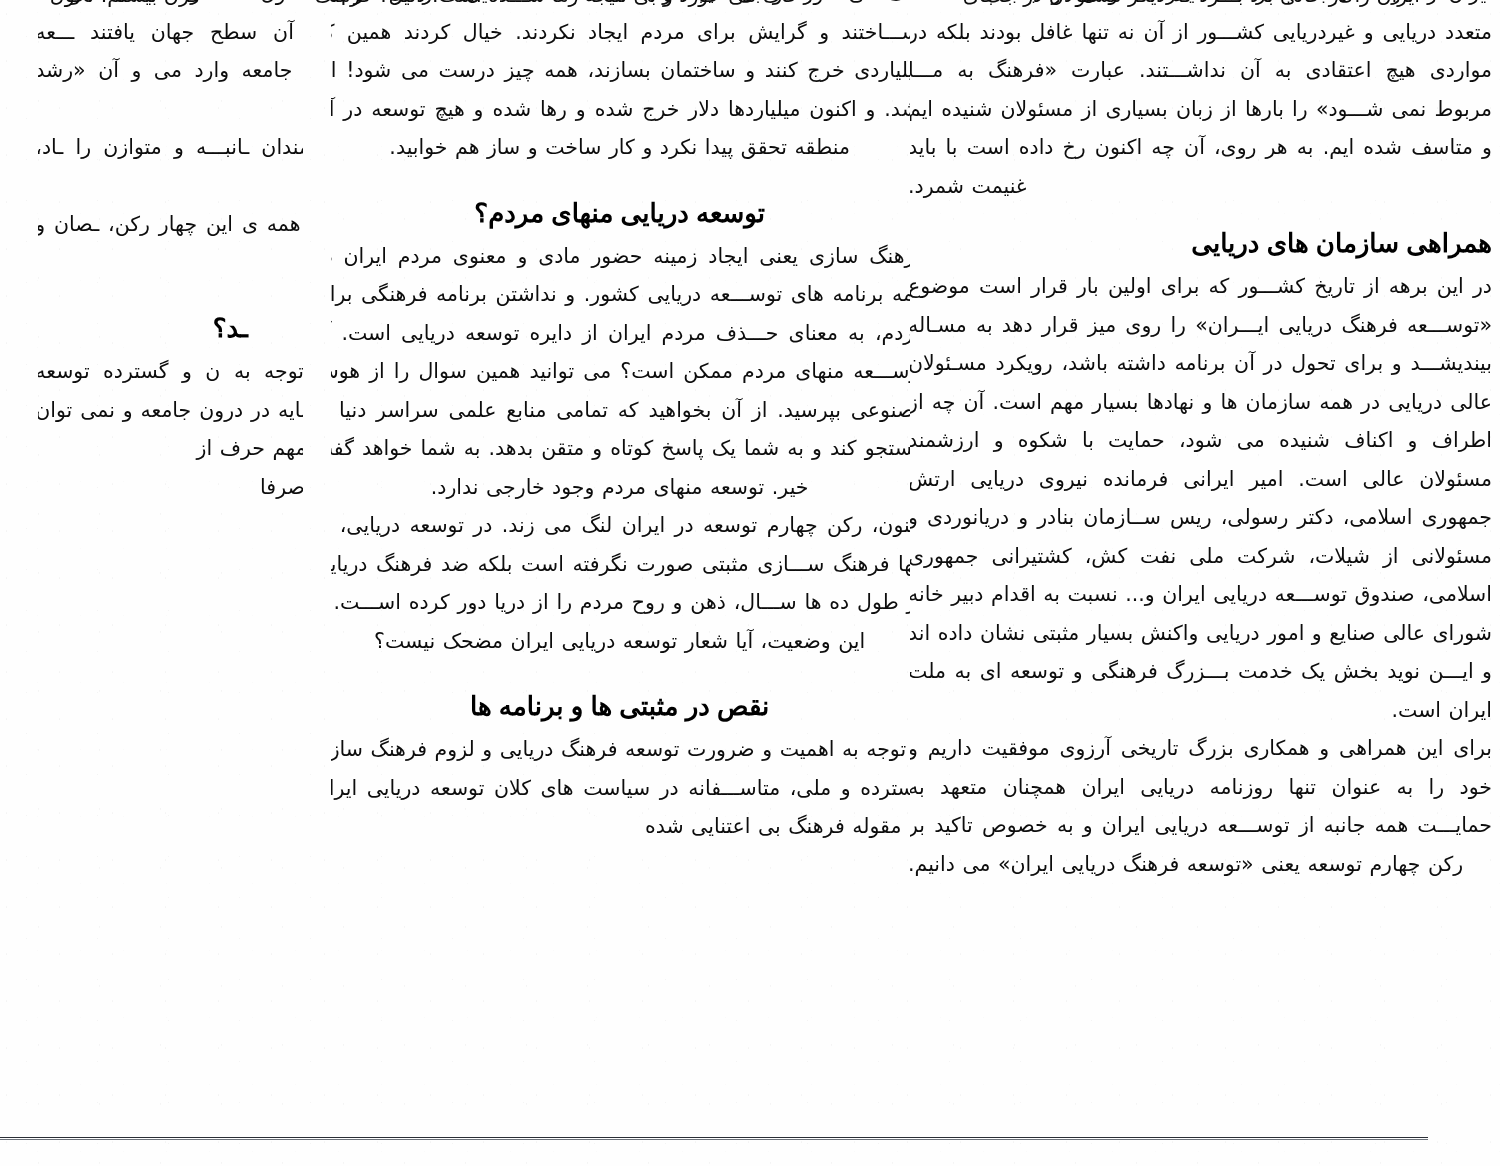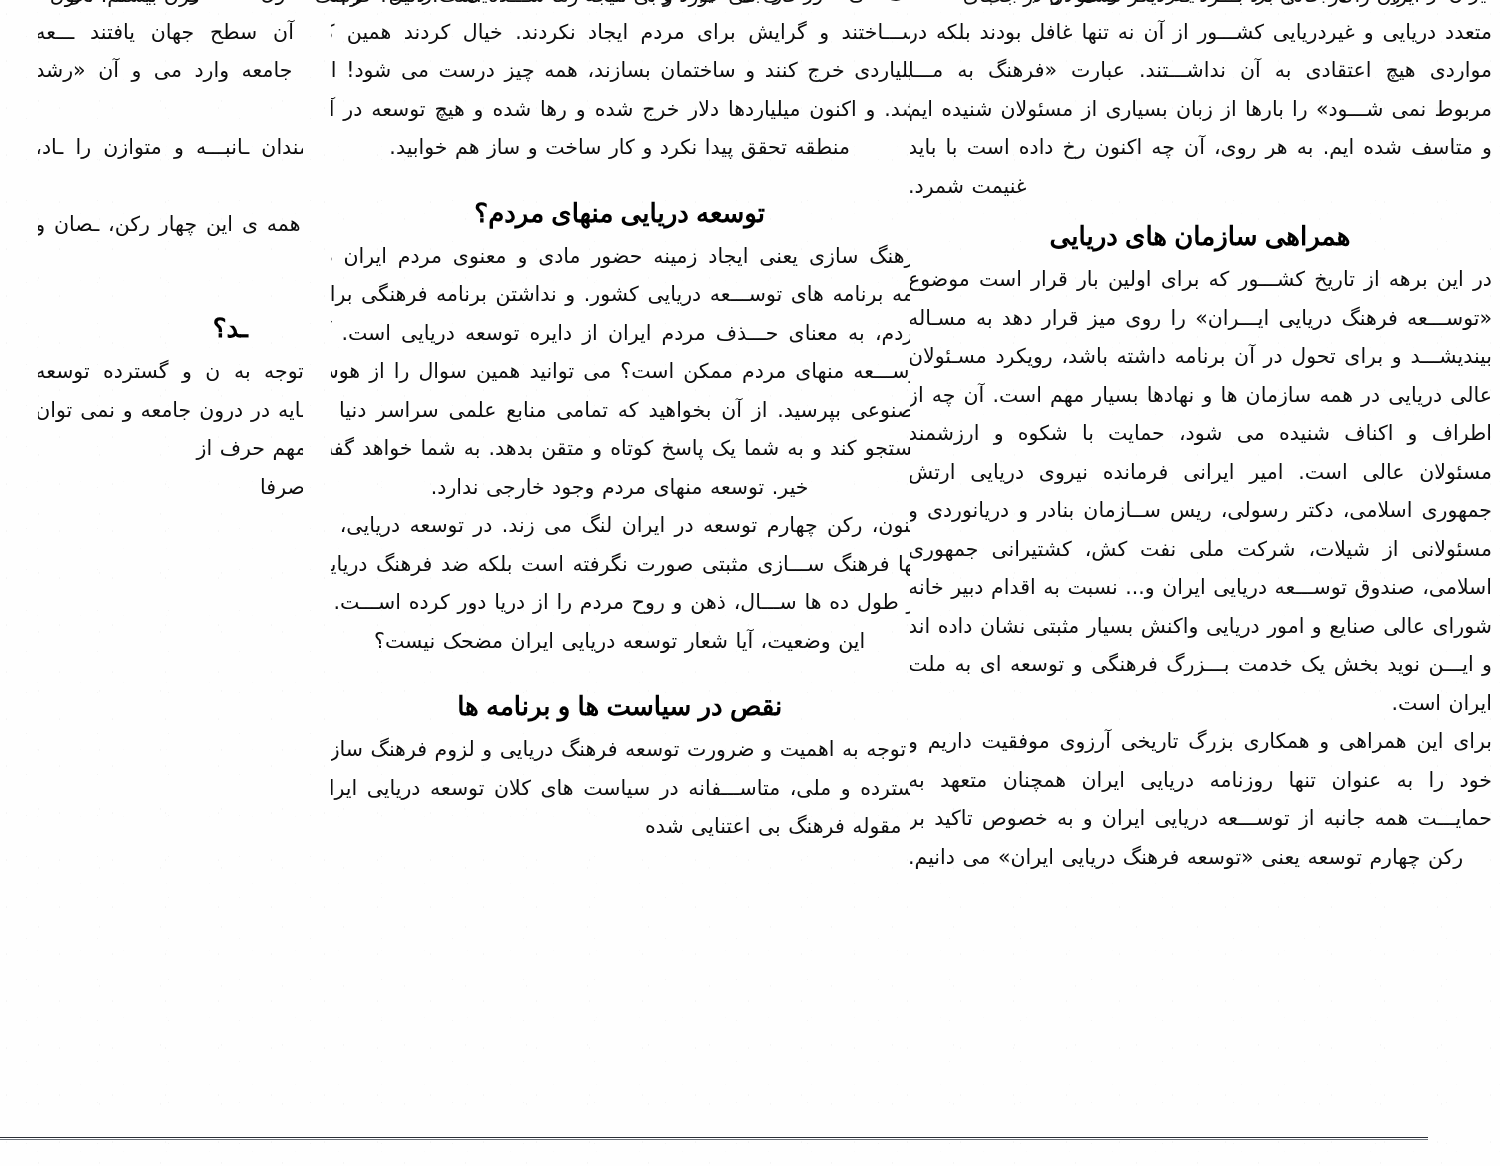--- a/index.html
+++ b/index.html
@@ -100,21 +100,22 @@
     margin: 26px 0 4px 0;
     font-size: 26px;
     line-height: 40px;
     font-weight: bold;
     text-align: center;
     color: #000000;
     letter-spacing: -0.5px;
     font-family: Liberation Sans, sans-serif;
   }
   h2.section-head.first {
-    margin-top: 11px;
+    margin-top: 18px;
+    text-align: right;
   }
   h2.section-head.tight {
   }
 
   
   .top-clip {
     position: absolute;
     top: 0;
     left: 0;
     right: 0;
@@ -187,21 +188,21 @@
 
     <div class="col col-mid">
       <div class="inner">
         <p class="body center-last">خاک می خورد و بی نتیجه رها شـــده است. دلیل؟ فرهنگ لازم را نســـاختند و گرایش برای مردم ایجاد نکردند. خیال کردند همین که میلیاردی خرج کنند و ساختمان بسازند، همه چیز درست می شود! اما نشد. و اکنون میلیاردها دلار خرج شده و رها شده و هیچ توسعه در آن منطقه تحقق پیدا نکرد و کار ساخت و ساز هم خوابید.</p>
 
         <h2 class="section-head">توسعه دریایی منهای مردم؟</h2>
 
         <p class="body center-last">فرهنگ سازی یعنی ایجاد زمینه حضور مادی و معنوی مردم ایران در همه برنامه های توســـعه دریایی کشور. و نداشتن برنامه فرهنگی برای مردم، به معنای حـــذف مردم ایران از دایره توسعه دریایی است. آیا توســـعه منهای مردم ممکن است؟ می توانید همین سوال را از هوش مصنوعی بپرسید. از آن بخواهید که تمامی منابع علمی سراسر دنیا را جستجو کند و به شما یک پاسخ کوتاه و متقن بدهد. به شما خواهد گفت خیر. توسعه منهای مردم وجود خارجی ندارد.</p>
         <p class="body center-last">اکنون، رکن چهارم توسعه در ایران لنگ می زند. در توسعه دریایی، نه تنها فرهنگ ســـازی مثبتی صورت نگرفته است بلکه ضد فرهنگ دریایی در طول ده ها ســـال، ذهن و روح مردم را از دریا دور کرده اســـت. با این وضعیت، آیا شعار توسعه دریایی ایران مضحک نیست؟</p>
 
-        <h2 class="section-head tight">نقص در سیاست ها و برنامه ها</h2>
+        <h2 class="section-head tight">نقص در مثبتی ها و برنامه ها</h2>
 
         <p class="body">با توجه به اهمیت و ضرورت توسعه فرهنگ دریایی و لزوم فرهنگ سازی گسترده و ملی، متاســـفانه در سیاست های کلان توسعه دریایی ایران به مقوله فرهنگ بی اعتنایی شده</p>
       </div>
     </div>
 
     <div class="col col-left">
       <div class="inner">
         <p class="body indent-last">ایران را در حالی بالا بـــرد که دیگر مسئولان در جاجای تشکلات متعدد دریایی و غیردریایی کشـــور از آن نه تنها غافل بودند بلکه در مواردی هیچ اعتقادی به آن نداشـــتند. عبارت «فرهنگ به مـــا مربوط نمی شـــود» را بارها از زبان بسیاری از مسئولان شنیده ایم و متاسف شده ایم. به هر روی، آن چه اکنون رخ داده است با باید غنیمت شمرد.</p>
 
         <h2 class="section-head first">همراهی سازمان های دریایی</h2>

